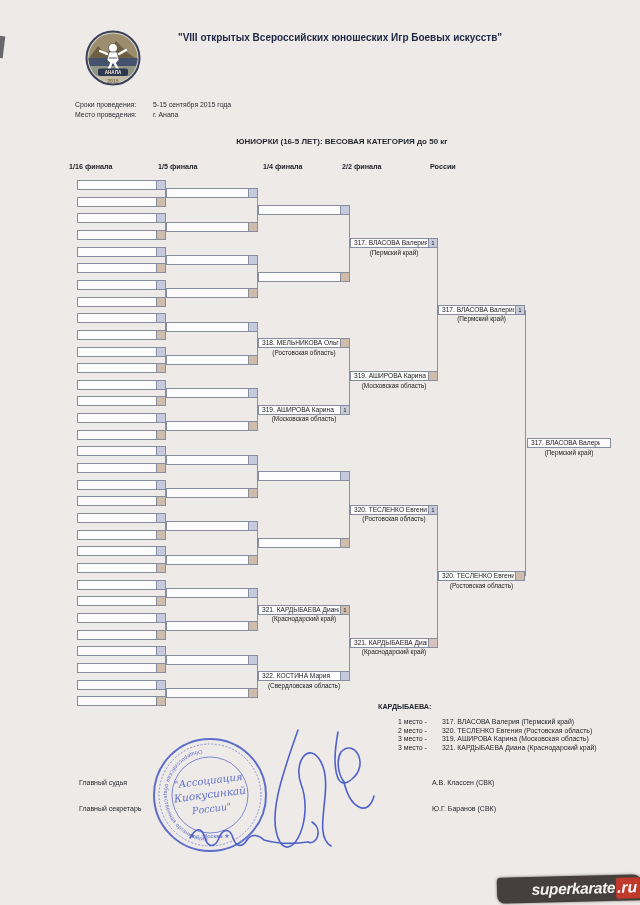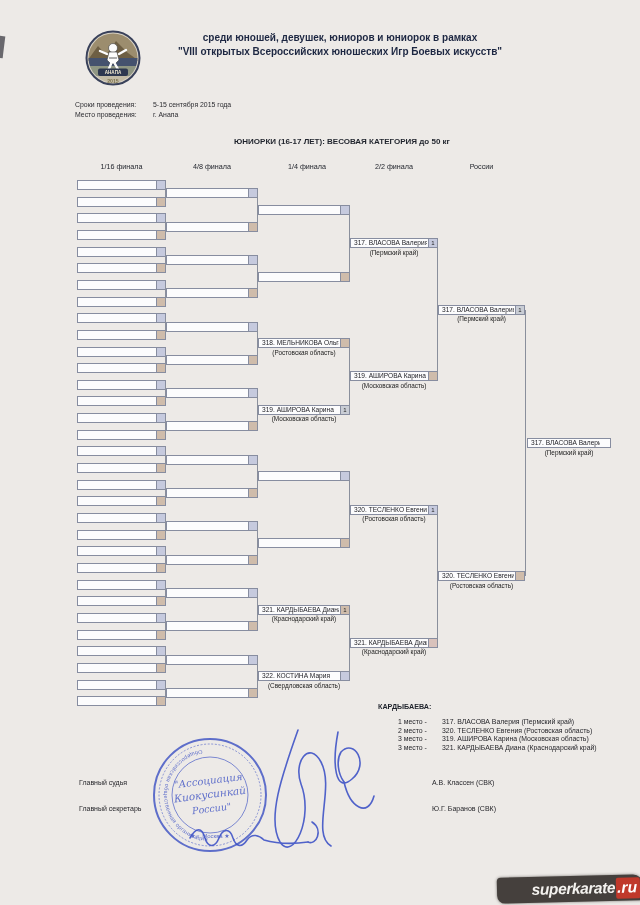--- a/index.html
+++ b/index.html
@@ -6,21 +6,21 @@
   html,body{background:#9a9a9a}
   body{font-family:"Liberation Sans","DejaVu Sans",sans-serif}
   #page{position:relative;width:640px;height:905px;margin:0 auto;background:#edeae7;overflow:hidden;color:#333}
   .abs{position:absolute}
   
   .slot{position:absolute;background:#fcfcfd;border:1px solid #878da0;white-space:nowrap}
   .slot .nm{position:absolute;left:3px;right:10px;top:0;bottom:0;overflow:hidden;font-size:6.6px;line-height:8.5px;color:#1c1c22}
   .slot .tab{position:absolute;right:0;top:0;bottom:0;width:9px;border-left:1px solid #878da0;font-size:6px;line-height:8.5px;text-align:center;color:#222}
   .rg{position:absolute;text-align:center;font-size:6.4px;line-height:8px;color:#222;white-space:nowrap}
   .conn{position:absolute;width:1px;background:#8a8f9c}
-  .colhead{position:absolute;top:162px;font-weight:normal;font-size:7.2px;color:#23262e;text-align:center}
+  .colhead{position:absolute;top:162px;font-weight:bold;font-size:7.2px;color:#23262e;text-align:left}
   
   .title-line{font-weight:bold;color:#1d2742}
   .info-label{position:absolute;font-size:6.9px;color:#2b2b30}
   .info-value{position:absolute;font-size:6.9px;color:#2b2b30}
   
   .res-row{display:flex;font-size:6.9px;line-height:8.7px;color:#26262b}
   .res-place{width:44px;flex:none}
   
   #watermark{position:absolute;left:497px;top:876px;width:146px;height:26px;background:#45403d;
      transform:rotate(-1.4deg);border-radius:4px 10px 3px 8px;display:flex;align-items:center;justify-content:flex-end;
@@ -54,34 +54,33 @@
         <path d="M22,24 L15,21 M34,24 L41,20 M26,34 L23,41 M30,34 L34,41" stroke="#fdfdfd" stroke-width="2.4" stroke-linecap="round"></path>
         <path d="M24,28 L32,28" stroke="#3a3a3a" stroke-width=".8"></path>
       </g>
       <rect x="13" y="38.5" width="30" height="7.5" rx="2" fill="#2e3850"></rect>
     </g>
     <text x="28" y="44.3" text-anchor="middle" font-size="4.6" font-weight="bold" fill="#f0e8d0">АНАПА</text>
     <text x="28" y="52.6" text-anchor="middle" font-size="5.2" font-weight="bold" fill="#7c724c">2015</text>
   </svg>
 
   <div class="abs" style="left:120px;top:31px;width:440px;text-align:center">
-    <div class="title-line" style="font-size:10px;line-height:14px">среди юношей, девушек, юниоров и юниорок в рамках</div>
     <div class="title-line" style="font-size:10px;line-height:14px">"VIII открытых Всероссийских юношеских Игр Боевых искусств"</div>
   </div>
 
   <div class="info-label" style="left:75px;top:101px">Сроки проведения:</div>
   <div class="info-value" style="left:153px;top:101px">5-15 сентября 2015 года</div>
   <div class="info-label" style="left:75px;top:111px">Место проведения:</div>
   <div class="info-value" style="left:153px;top:111px">г. Анапа</div>
 
-  <div class="abs" style="left:122px;top:137px;width:440px;text-align:center;font-weight:bold;font-size:8px;color:#1f232c">ЮНИОРКИ (16-17 ЛЕТ): ВЕСОВАЯ КАТЕГОРИЯ до 50 кг</div>
+  <div class="abs" style="left:122px;top:137px;width:440px;text-align:center;font-weight:bold;font-size:8px;color:#1f232c">ЮНИОРКИ (16-5 ЛЕТ): ВЕСОВАЯ КАТЕГОРИЯ до 50 кг</div>
 
   <div class="colhead" style="left:69px;width:105px">1/16 финала</div>
-  <div class="colhead" style="left:158px;width:108px">4/8 финала</div>
-  <div class="colhead" style="left:253px;width:108px">1/4 финала</div>
+  <div class="colhead" style="left:158px;width:108px">1/5 финала</div>
+  <div class="colhead" style="left:263px;width:108px">1/4 финала</div>
   <div class="colhead" style="left:342px;width:104px">2/2 финала</div>
   <div class="colhead" style="left:430px;width:103px">России</div>
 
   <div id="bracket">
       <div class="slot" style="left: 77px; top: 180px; width: 89px; height: 10px; background: rgb(252, 252, 253);">
         <span class="tab" style="background: rgb(198, 202, 222);"></span>
       </div>
       <div class="slot" style="left: 77px; top: 196.65px; width: 89px; height: 10px; background: rgb(252, 252, 253);">
         <span class="tab" style="background: rgb(207, 188, 171);"></span>
       </div>

